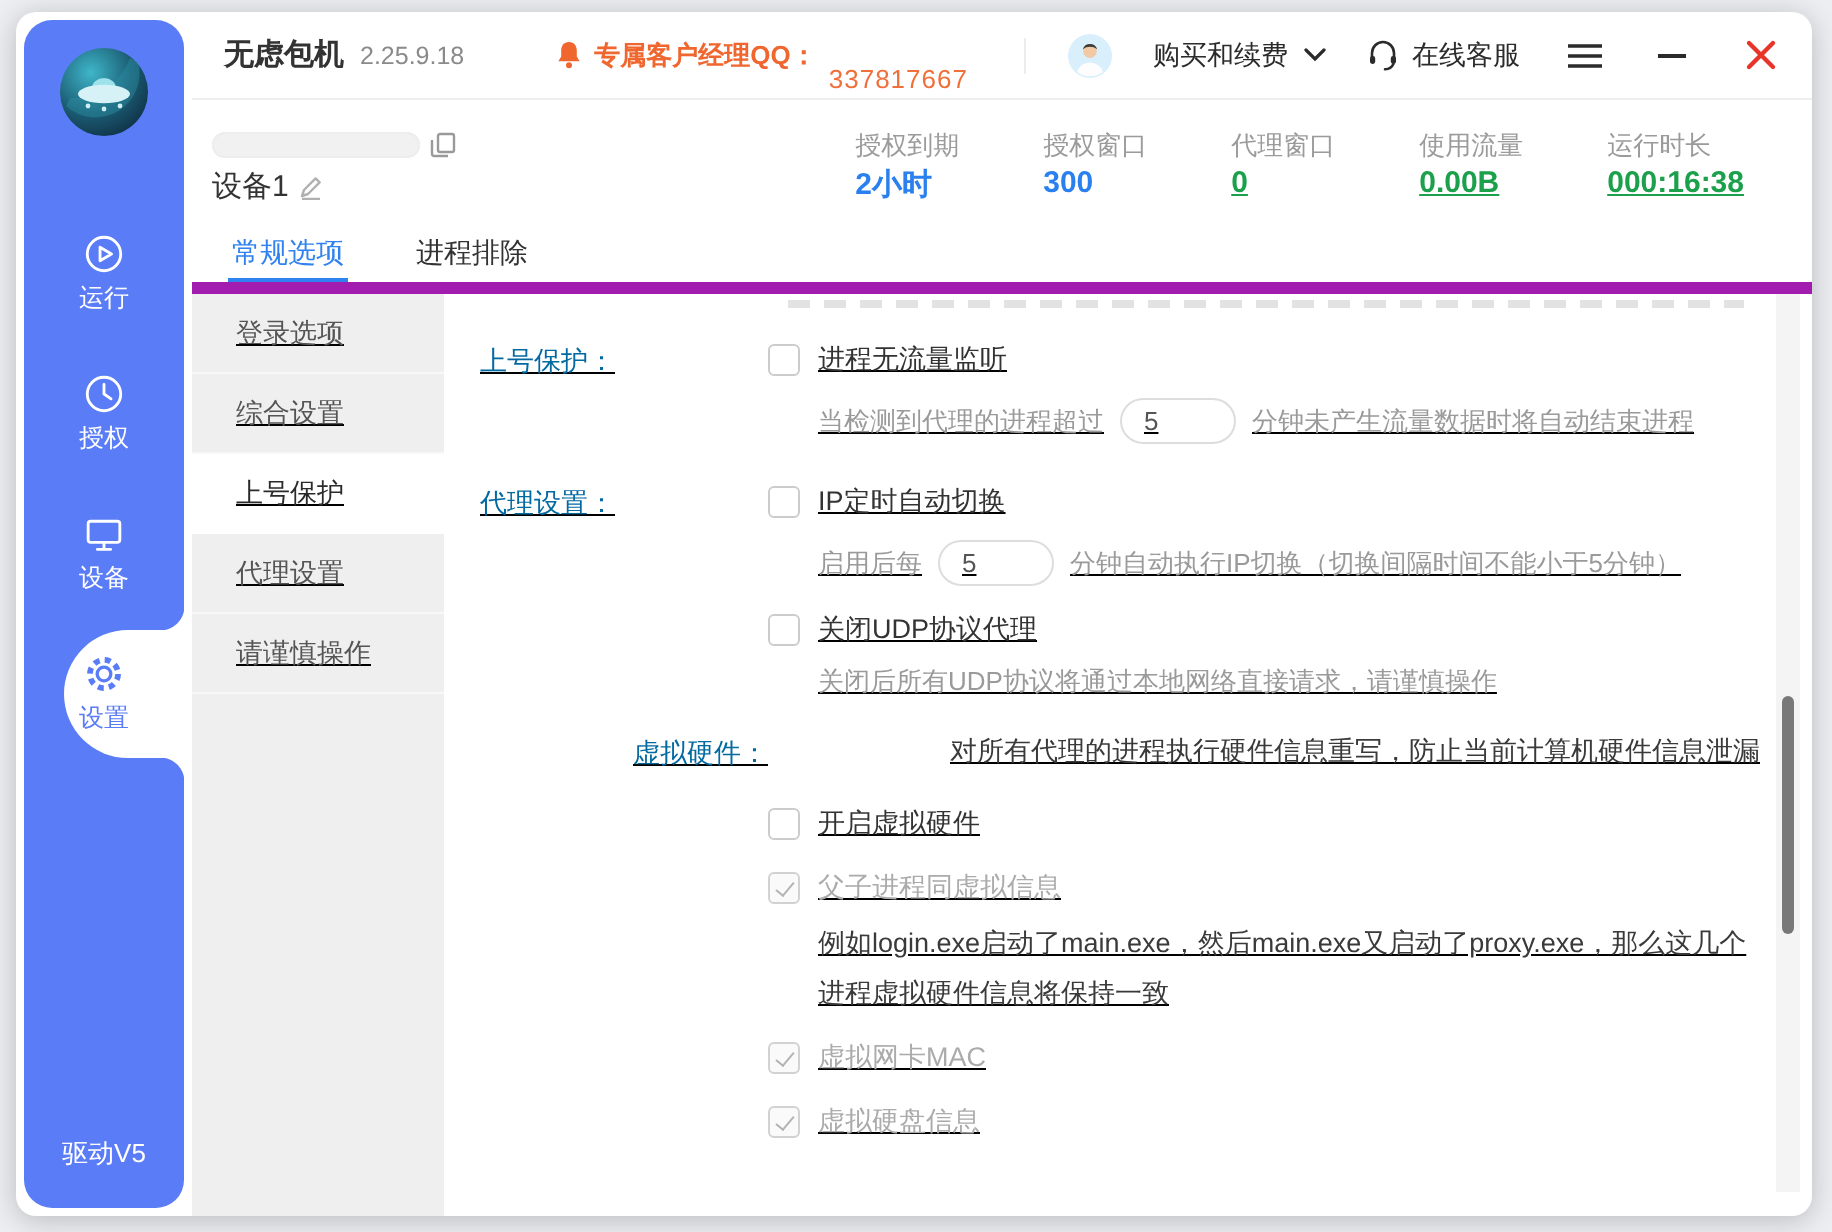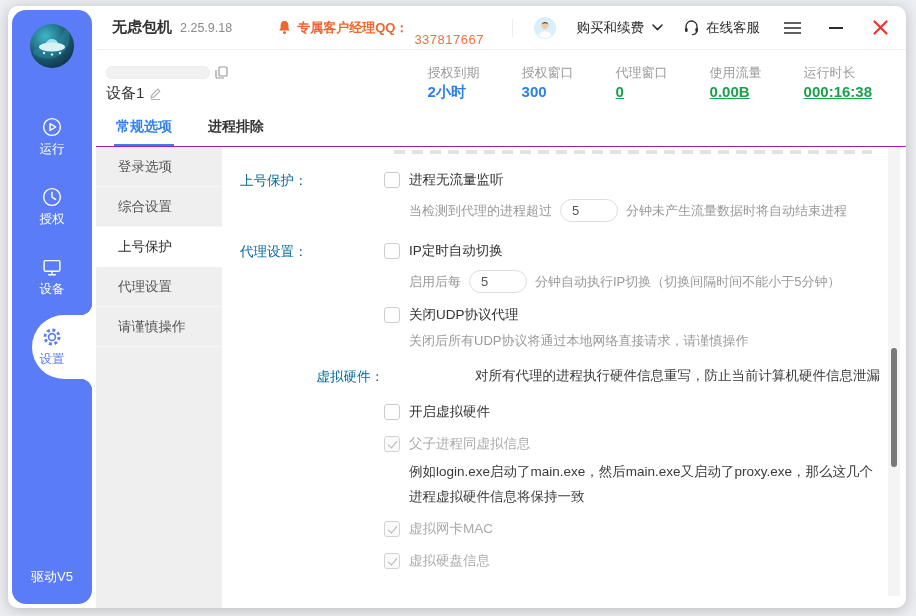--- a/index.html
+++ b/index.html
@@ -65,26 +65,26 @@
   .masked-id { width:104px; height:13px; border-radius:7px; background:#f1f1f1; box-shadow:inset 0 0 0 1px #ededed; }
   .dev-name-line { display:flex; align-items:center; gap:5px; }
   .dev-name { font-size:15px; color:#333; }
   .stats { margin-left:auto; display:flex; gap:32px; }
   .stat { display:flex; flex-direction:column; gap:1px; min-width:62px; }
   .stat-label { font-size:13px; color:#9b9b9b; }
   .stat-value { font-size:15px; font-weight:700; }
   .stat-value.blue { color:#2a80ee; }
   .stat-value.green { color:#1ca04c; text-decoration:underline; cursor:pointer; }
   
-  .tabbar { height:31px; display:flex; gap:36px; padding:0 0 0 20px; border-bottom:1px solid #a21caf; flex:0 0 auto;font-weight:bold; }
+  .tabbar { height:31px; display:flex; gap:36px; padding:0 0 0 20px; border-bottom:6px solid #a21caf; flex:0 0 auto; }
   .tab { font-size:14px; color:#333; cursor:pointer; display:flex; align-items:flex-start; padding-top:2px; position:relative; }
   .tab.active { color:#2f82f0; }
   .tab.active::after { content:""; position:absolute; left:-2px; right:-2px; bottom:0; height:2px; background:#2f82f0; }
   
-  .content-row { flex:1 1 auto; display:flex; min-height:0; }
+  .content-row { flex:1 1 auto; display:flex; min-height:0;text-decoration:underline; }
   .subnav { width:126px; background:#efefef; flex:0 0 auto; }
   .subnav-item {
     height:40px; display:flex; align-items:center; padding-left:22px;
     font-size:13.5px; color:#555; cursor:pointer; border-bottom:1px solid rgba(255,255,255,.55);
   }
   .subnav-item.active { background:#fff; color:#2b2b2b; border-bottom-color:transparent; }
   .panel { flex:1 1 auto; position:relative; padding:0 26px 0 18px; overflow:hidden; }
   .clip-strip {
     margin:3px 0 0 154px; width:478px; height:4px; opacity:.75;
     background:repeating-linear-gradient(90deg,#d9d9d9 0 11px, transparent 11px 18px);

